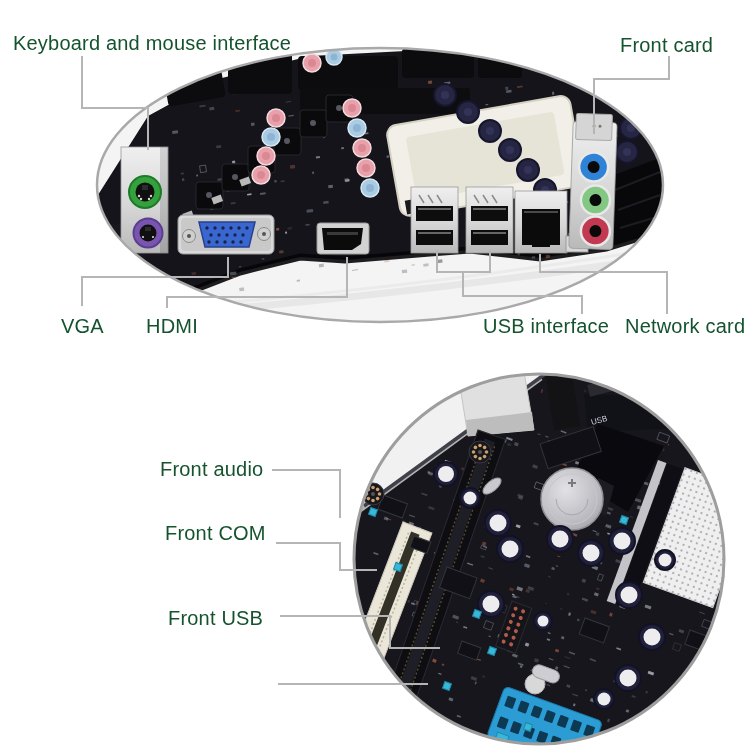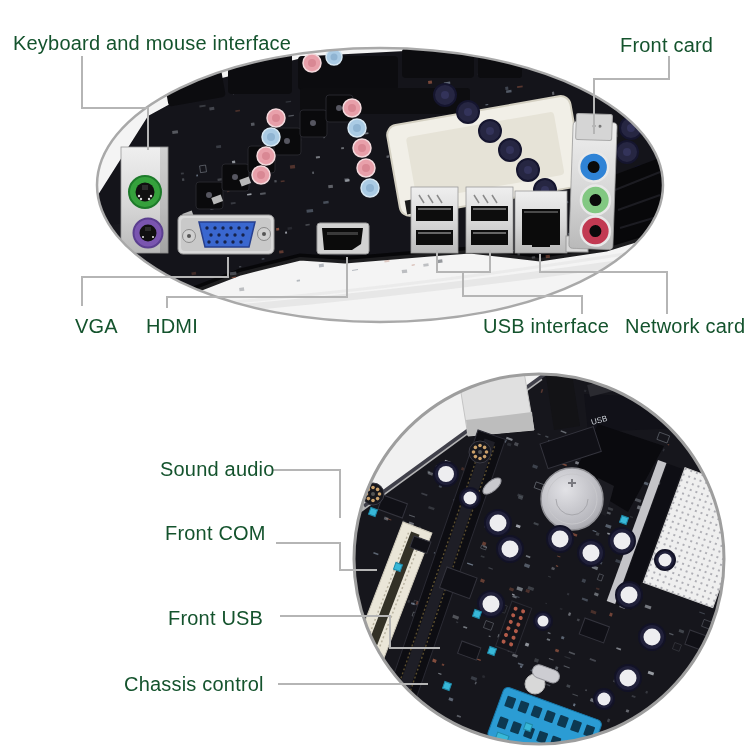--- a/index.html
+++ b/index.html
@@ -881,22 +881,21 @@
     <path class="leader" d="M540,254 V272 H667 V314"></path>
     <path class="leader" d="M272,470 H340 V518"></path>
     <path class="leader" d="M276,543 H340 V570 H377"></path>
     <path class="leader" d="M280,616 H390 V648 H440"></path>
     <path class="leader" d="M278,684 H428"></path>
   </g>
 </svg>
 
 <div class="lbl" style="left:13px;top:33px">Keyboard and mouse interface</div>
 <div class="lbl" style="left:620px;top:35px">Front card</div>
-<div class="lbl" style="left:75px;top:316px">VGA</div>
+<div class="lbl" style="left:61px;top:316px">VGA</div>
 <div class="lbl" style="left:146px;top:316px">HDMI</div>
 <div class="lbl" style="left:483px;top:316px">USB interface</div>
 <div class="lbl" style="left:625px;top:316px">Network card</div>
-<div class="lbl" style="left:160px;top:459px">Sound audio</div>
+<div class="lbl" style="left:160px;top:459px">Front audio</div>
 <div class="lbl" style="left:165px;top:523px">Front COM</div>
 <div class="lbl" style="left:168px;top:608px">Front USB</div>
-<div class="lbl" style="left:124px;top:674px">Chassis control</div>
 
 </div>
 
 </body></html>

